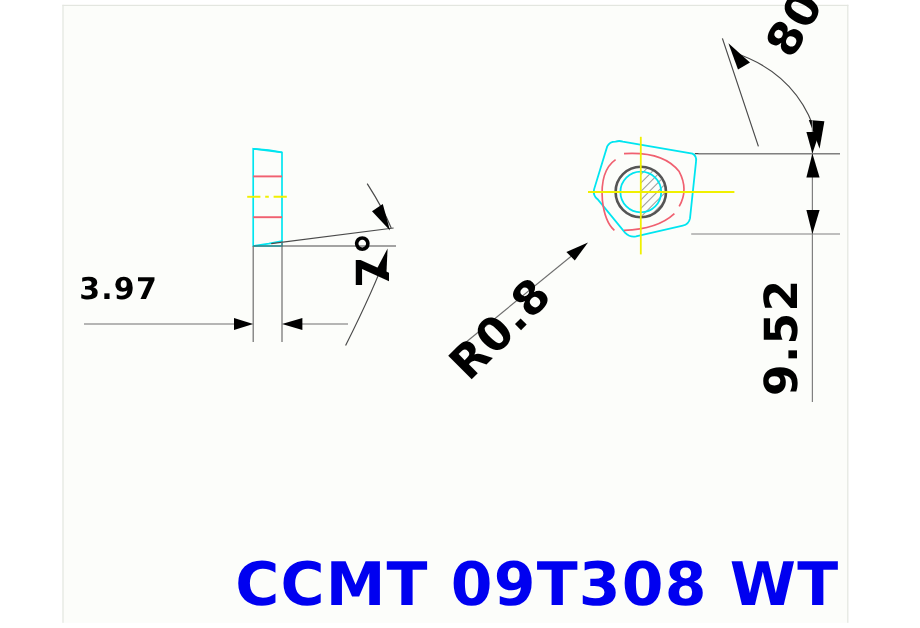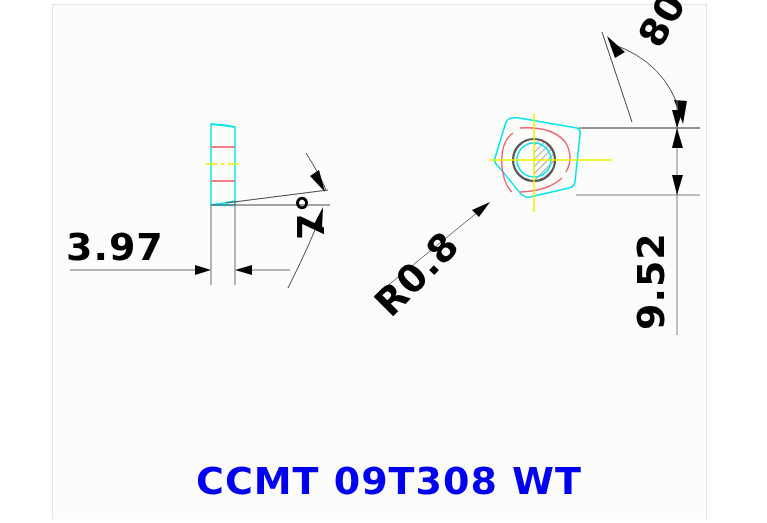--- a/index.html
+++ b/index.html
@@ -42,29 +42,29 @@
     white-space: pre;
     line-height: 1;
   }
   #title-label {
     position: absolute;
     left: 196px;
     top: 462px;
     color: #0000f0;
     font-family: "DejaVu Sans", sans-serif;
     font-weight: bold;
-    font-size: 38px;
+    font-size: 50px;
     letter-spacing: 1px;
     white-space: pre;
     line-height: 1;
   }
   #dim-397 {
     left: 66px;
     top: 228px;
-    font-size: 38px;
+    font-size: 25px;
     letter-spacing: 1px;
   }
   #dim-7deg {
     left: 292px;
     top: 240px;
     font-size: 38px;
     letter-spacing: 1px;
     transform: rotate(-90deg);
     transform-origin: 0% 0%;
   }

